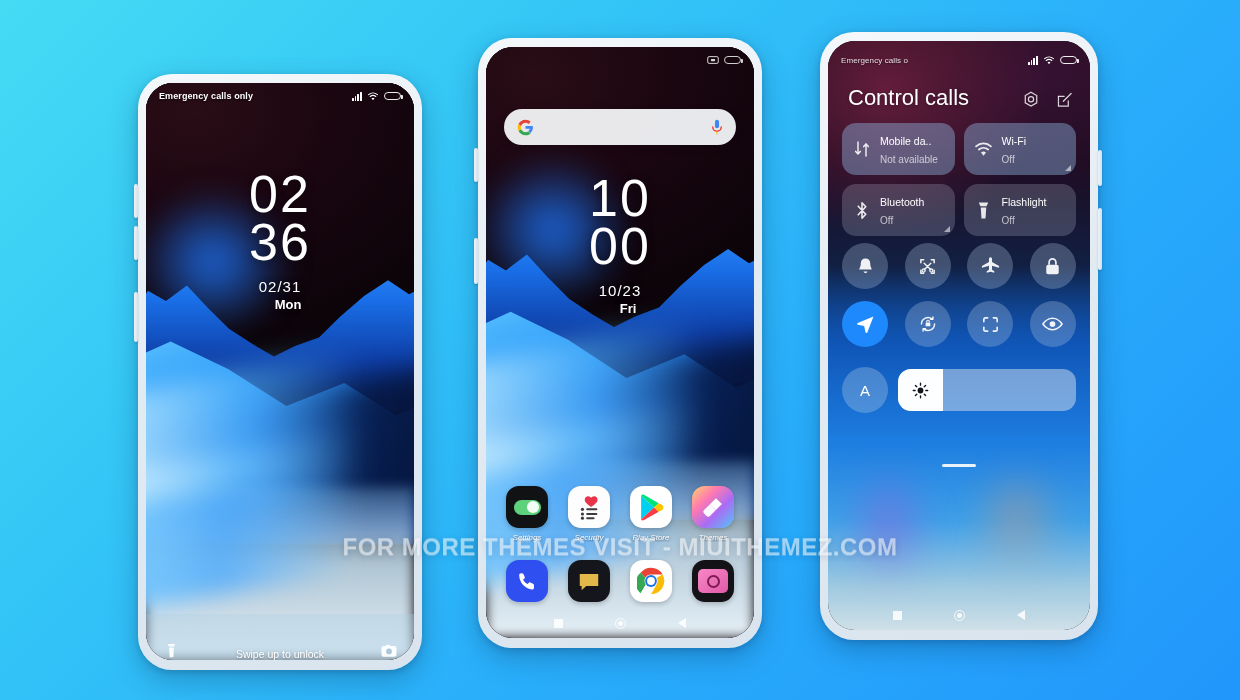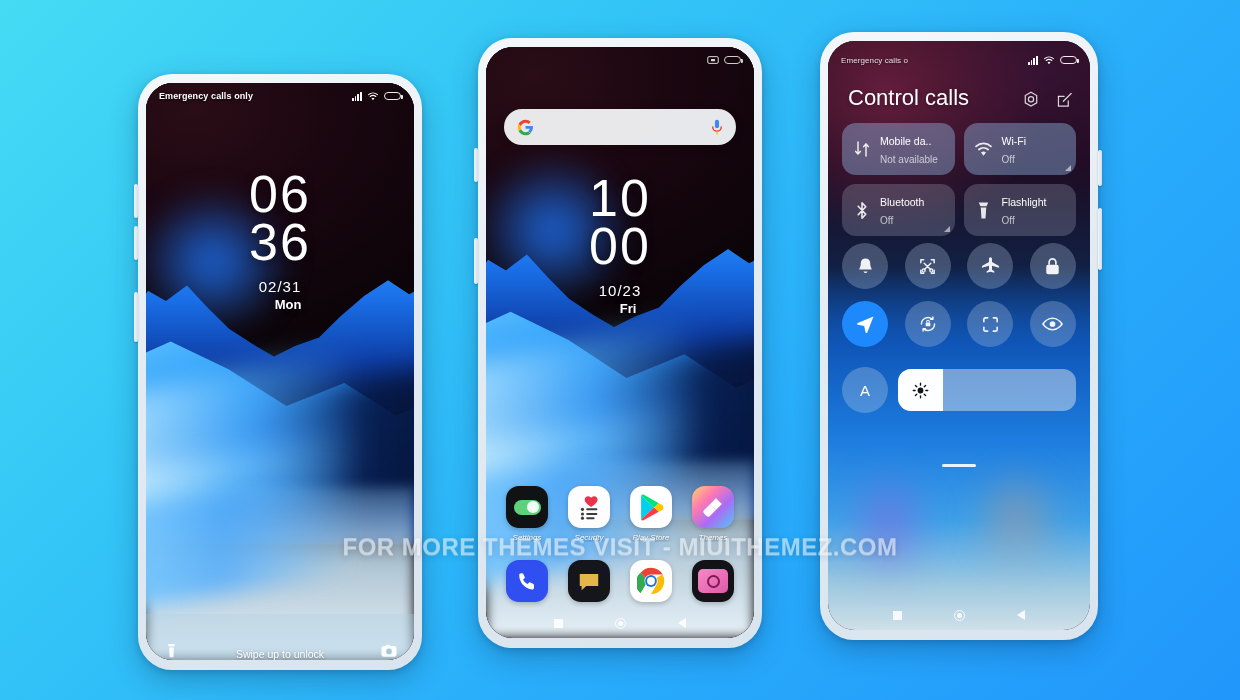--- a/index.html
+++ b/index.html
@@ -261,21 +261,21 @@
         <svg width="12" height="10" viewBox="0 0 24 20">
           <path d="M12 18.5l-3-3.8a4.8 4.8 0 016 0z" fill="#fff"></path>
           <path d="M3.2 7.2a13.5 13.5 0 0117.6 0" stroke="#fff" stroke-width="2.2" fill="none" stroke-linecap="round"></path>
           <path d="M6.4 11a9 9 0 0111.2 0" stroke="#fff" stroke-width="2.2" fill="none" stroke-linecap="round"></path>
         </svg>
         <span class="ico-batt"></span>
       </div>
     </div>
 
     <div class="lock-clock">
-      <div class="hh">06</div>
+      <div class="hh">02</div>
       <div class="mm">36</div>
       <div class="dt">02/31</div>
       <div class="dw">Mon</div>
     </div>
 
     <div class="lockbar">
       <span class="lb-ico">
         <svg width="11" height="16" viewBox="0 0 12 18">
           <path d="M2 1h8l-1 3H3z" fill="#fff"></path>
             <path d="M3.2 5h5.6l-.7 11H3.9z" fill="#fff"></path>

